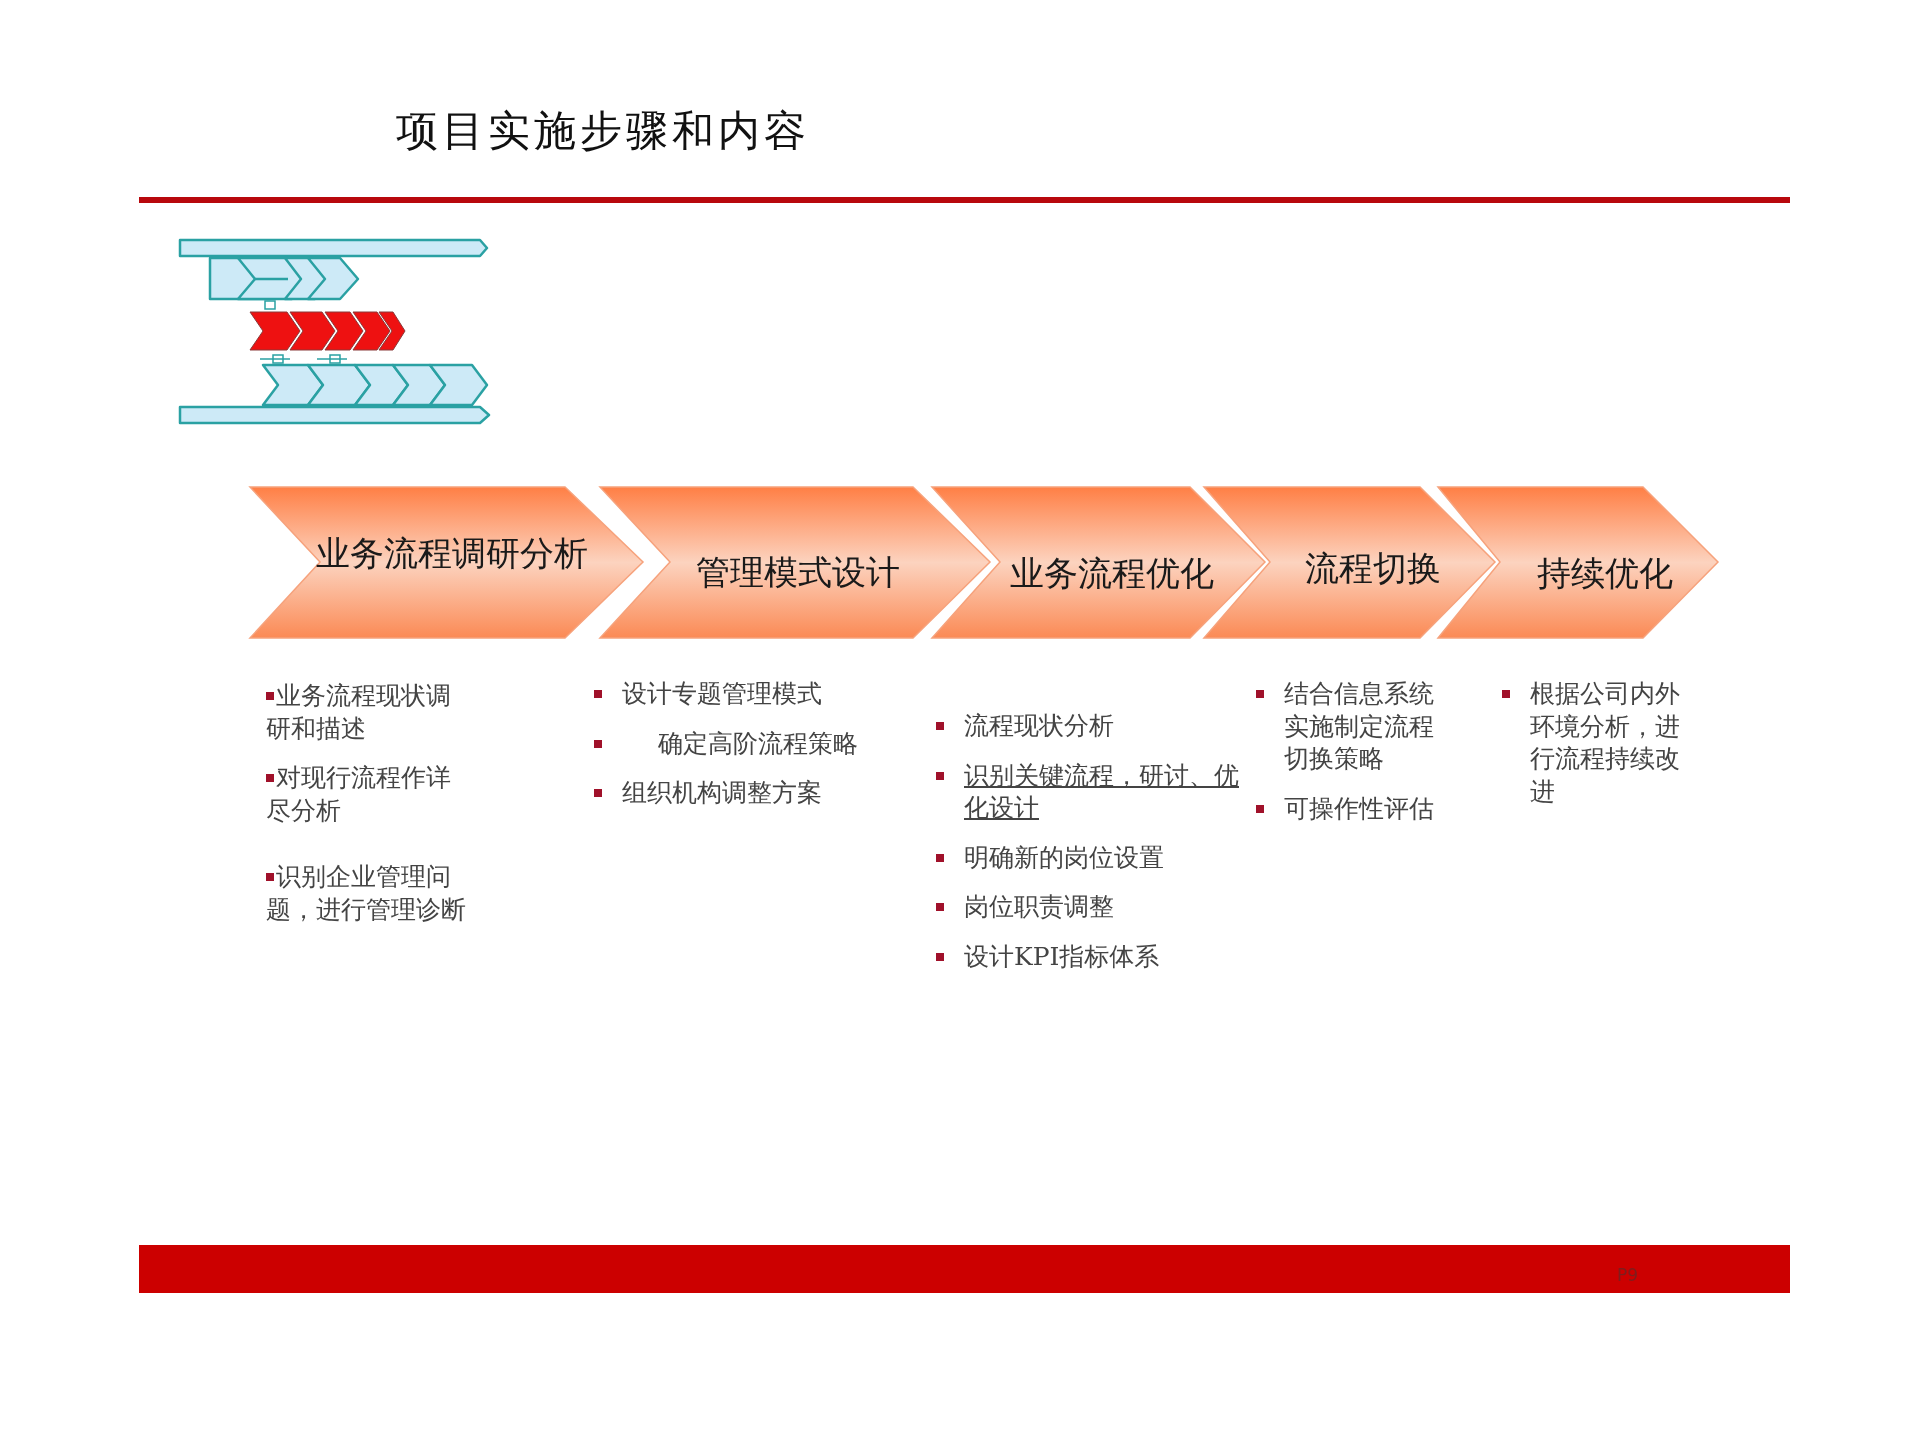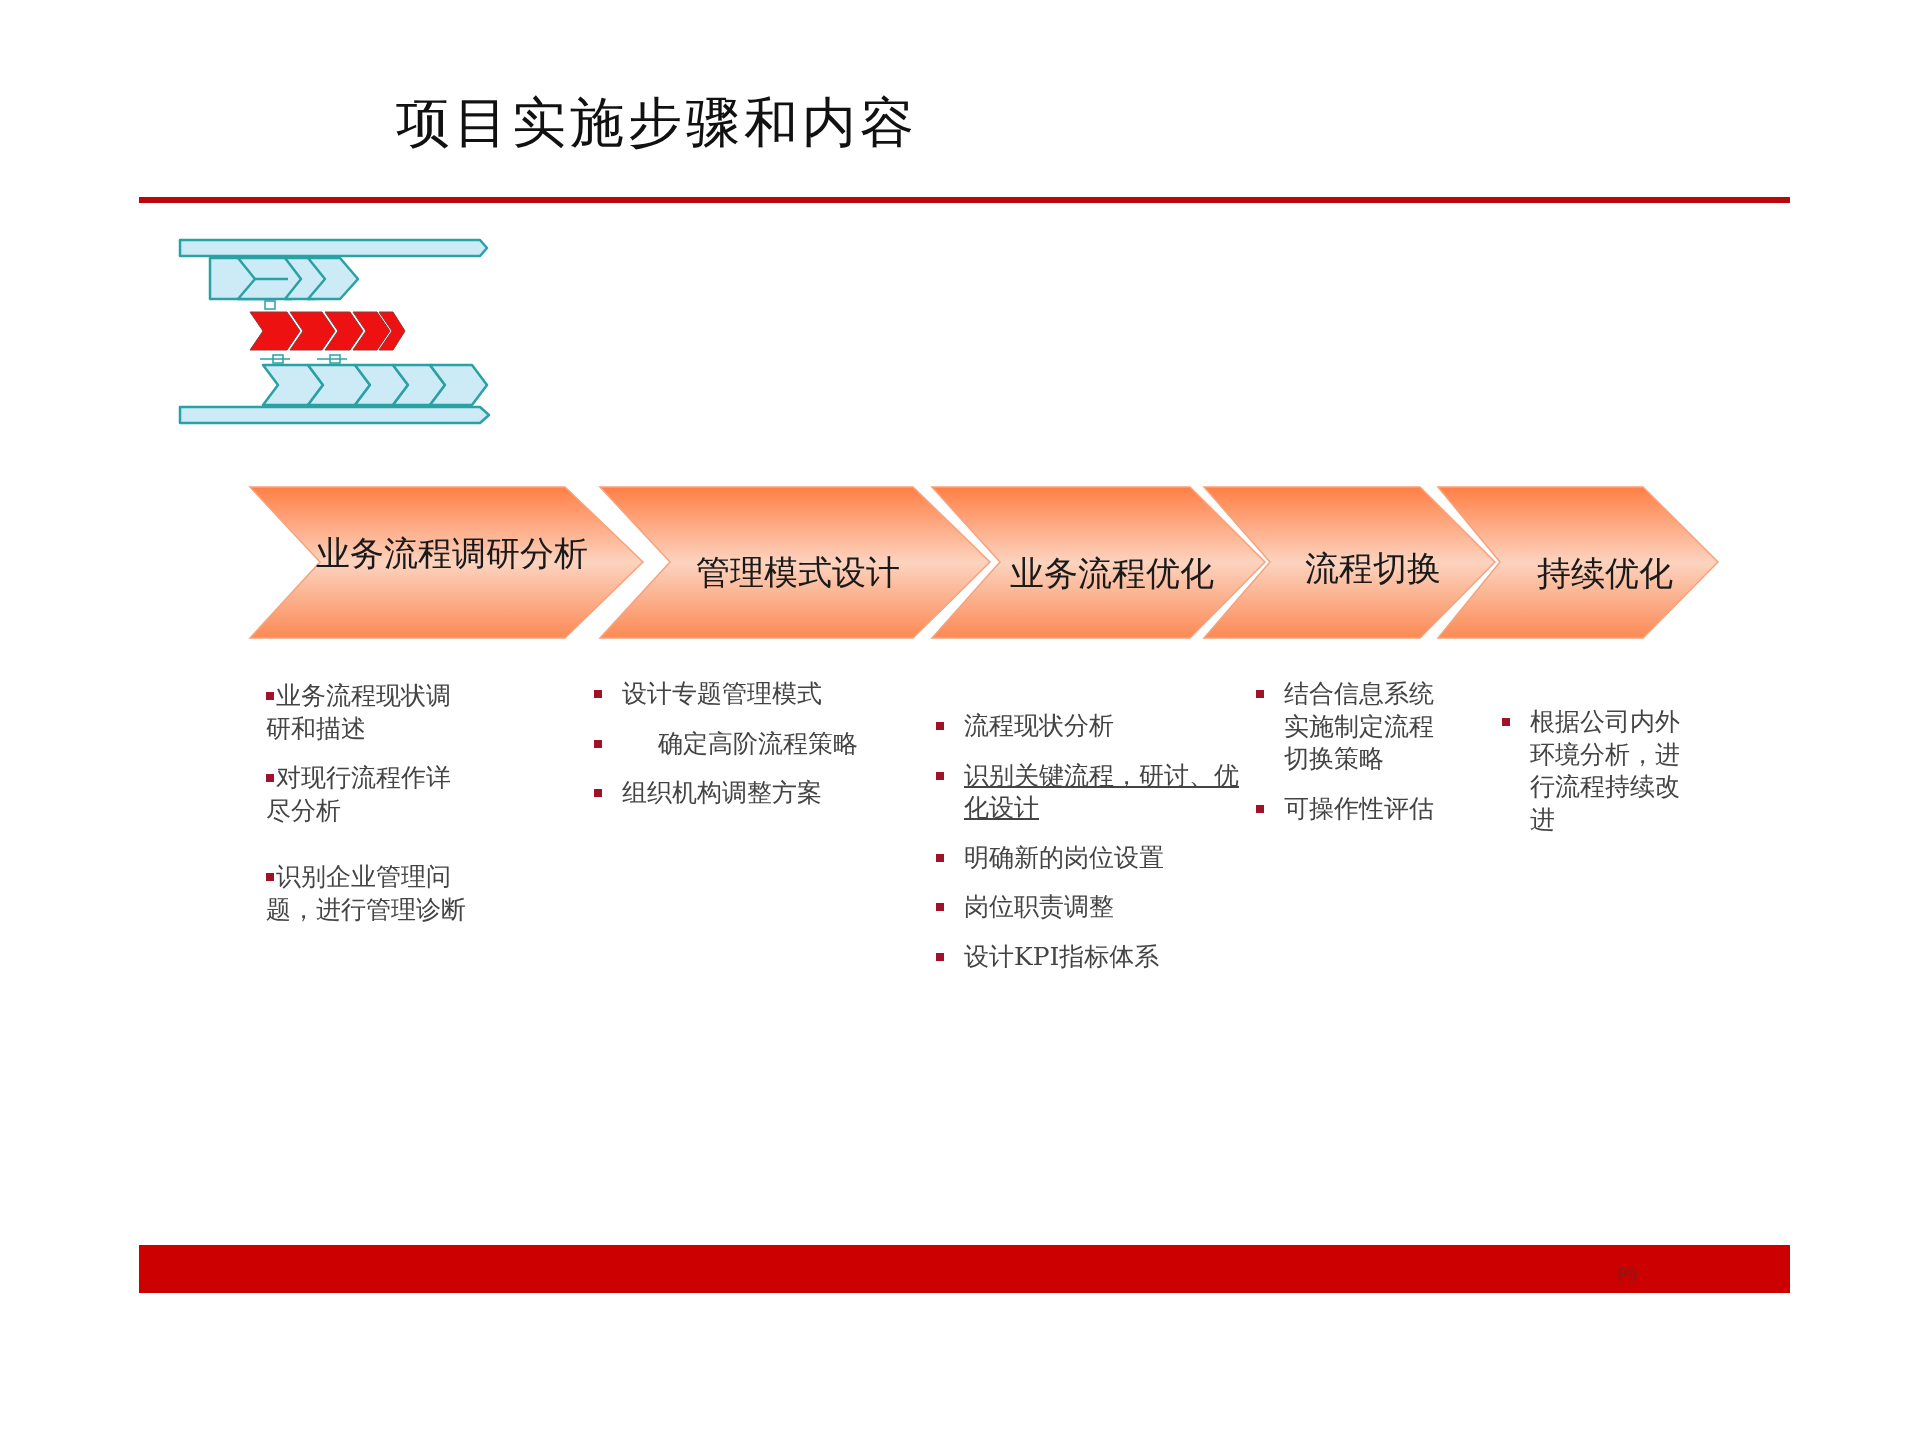--- a/index.html
+++ b/index.html
@@ -1,19 +1,19 @@
 <!DOCTYPE html>
 <html><head>
 <meta charset="utf-8">
 <style>
   html, body { margin:0; padding:0; }
   body { width:1920px; height:1440px; background:#ffffff; position:relative; overflow:hidden;
          font-family:"DejaVu Serif", "Liberation Serif", serif; color:#333; }
-  .title { position:absolute; left:396px; top:88px; font-family:"DejaVu Sans", "Liberation Sans", sans-serif;
-           font-size:54px; letter-spacing:4px; color:#111; line-height:70px; white-space:nowrap; }
+  .title { position:absolute; left:396px; top:96px; font-family:"DejaVu Sans", "Liberation Sans", sans-serif;
+           font-size:42px; letter-spacing:4px; color:#111; line-height:70px; white-space:nowrap; }
   .header-rule { position:absolute; left:139px; top:197px; width:1651px; height:6px; background:#b8080d; }
   .logo { position:absolute; left:175px; top:235px; width:325px; height:195px; }
   .arrows { position:absolute; left:0; top:0; width:1920px; height:700px; pointer-events:none; }
   .arrow-label { position:absolute; font-family:"DejaVu Sans", "Liberation Sans", sans-serif;
                  font-size:34px; color:#1a1a1a; white-space:nowrap; line-height:40px;text-align:center; }
   .col { position:absolute; font-size:25px; line-height:32.5px; color:#444; }
   .col .item { position:relative; margin-bottom:17px; }
   .col .bullet { position:absolute; top:12px; width:8px; height:8px; background:#a0112a; }
   .col .text { display:block; }
   .footer-bar { position:absolute; left:139px; top:1245px; width:1651px; height:48px; background:#cc0000; }
@@ -146,18 +146,18 @@
   </div>
   <div class="item">
     <span class="bullet" style="left:0;"></span>
     <span class="text" style="padding-left:28px;">可操作性评估</span>
   </div>
 </div>
 
 <div class="col" style="left:1502px; top:678px; width:200px;">
   <div class="item">
     <span class="bullet" style="left:0;"></span>
-    <span class="text" style="padding-left:28px;margin-top:28px;">根据公司内外环境分析，进行流程持续改进</span>
+    <span class="text" style="padding-left:28px;">根据公司内外环境分析，进行流程持续改进</span>
   </div>
 </div>
 
 <div class="footer-bar"></div>
 <div class="page-num">P9</div>
 
 </body></html>

